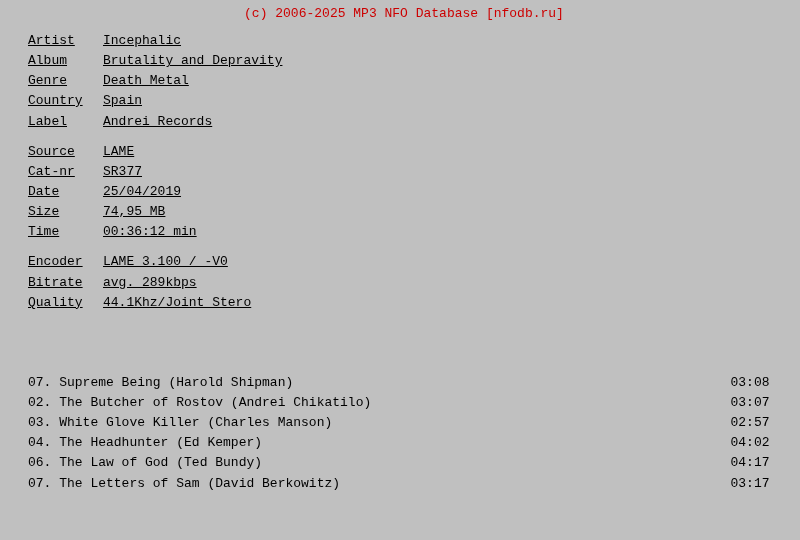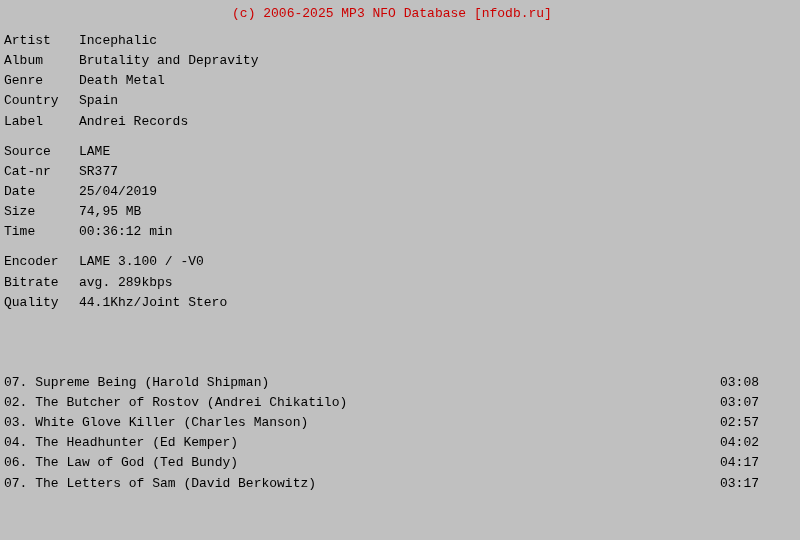--- a/index.html
+++ b/index.html
@@ -9,34 +9,35 @@
       height: 540px;
       font-family: 'Courier New', Courier, monospace;
       font-size: 13px;
       color: #000;
       overflow: hidden;
     }
     .page {
       width: 800px;
       height: 540px;
       background: #c0c0c0;
-      padding: 6px 20px 10px 4px;
+      padding: 6px 20px 10px 28px;
     }
     .header {
       text-align: center;
       color: #cc0000;
       margin-bottom: 10px;
       font-size: 13px;
     }
     .info-table {
       margin-bottom: 10px;
     }
     .info-row {
       display: flex;
       line-height: 1.55;
+      text-decoration: underline;
     }
     .info-label {
       width: 75px;
       min-width: 75px;
     }
     .info-value {
       flex: 1;
     }
     .separator {
       height: 10px;
@@ -47,21 +48,21 @@
     .track-row {
       display: flex;
       justify-content: space-between;
       line-height: 1.55;
     }
     .track-left {
       flex: 1;
     }
     .track-duration {
       min-width: 60px;
-      text-align: left;
+      text-align: center;
     }
   </style>
 </head>
 <body>
 
 <div class="page">
 
   <div class="header">
     <span>(c) 2006-2025 MP3 NFO Database [nfodb.ru]</span>
   </div>

